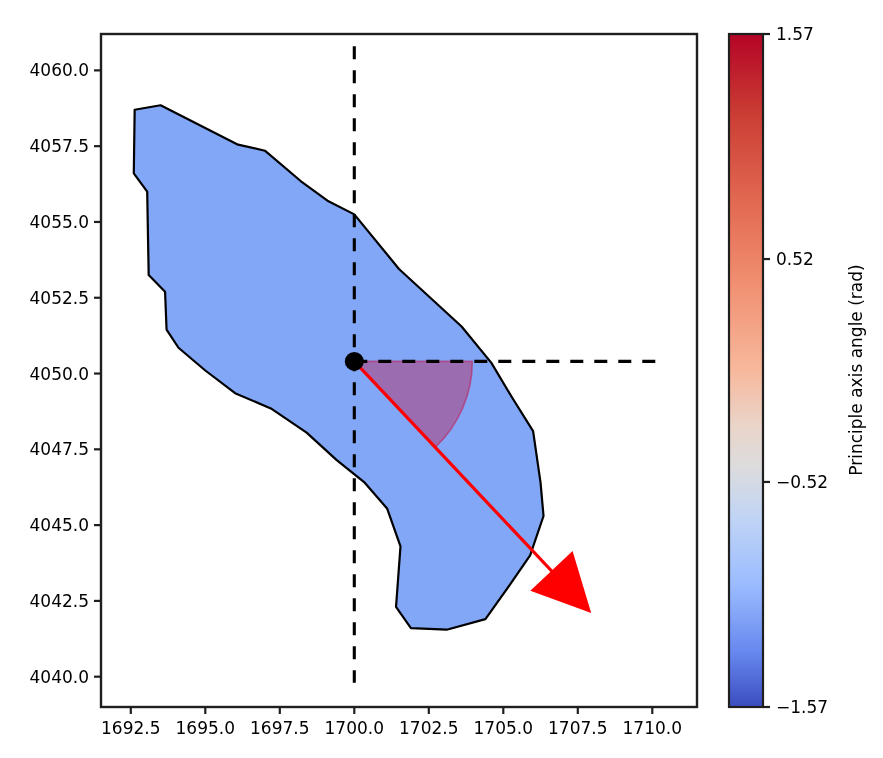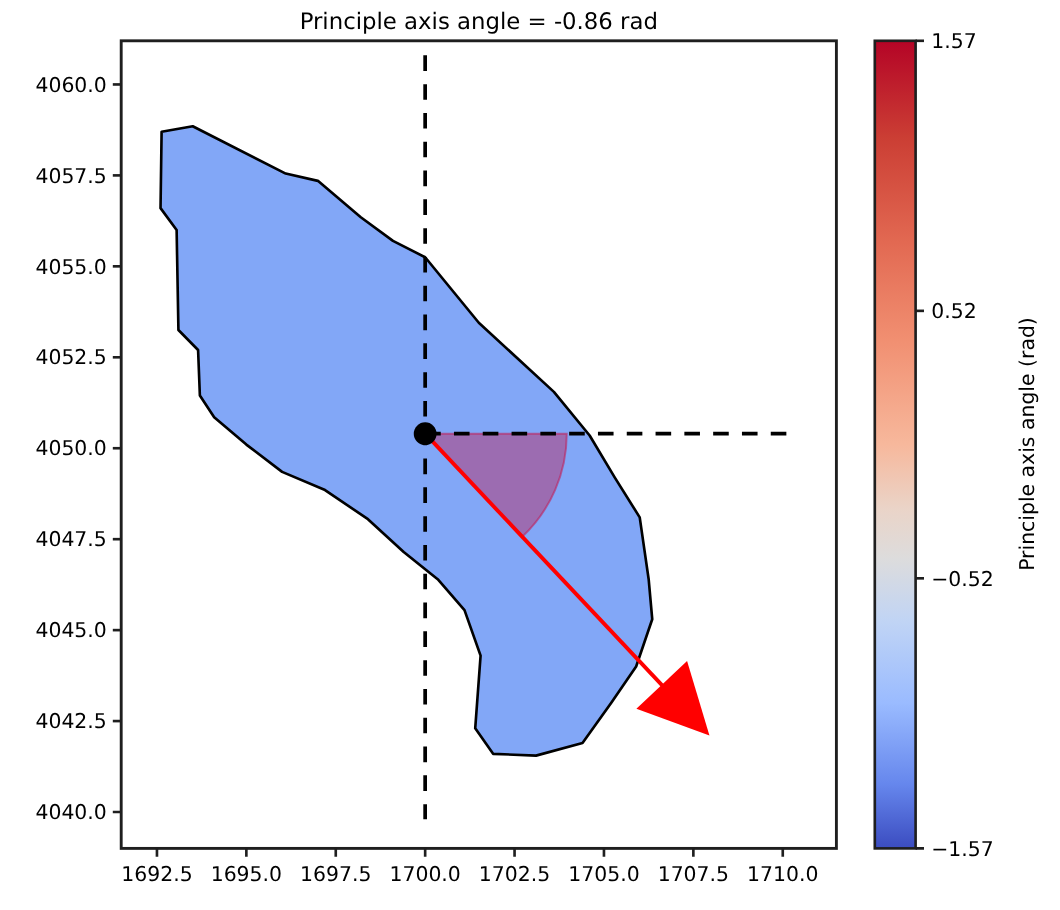--- a/index.html
+++ b/index.html
@@ -53,21 +53,20 @@
   .tick-mark {
     stroke: #1f1f1f;
     stroke-width: 2.2;
   }
 </style>
 </head>
 <body>
 
 <div id="figure">
 
-  <div class="fig-title">Principle axis angle = -0.86 rad</div>
 
   <svg id="plot-svg" width="883" height="758">
     <defs>
       <clipPath id="axesClip">
         <rect x="101" y="34" width="596" height="673"></rect>
       </clipPath>
     </defs>
 
     <rect x="101" y="34" width="596" height="673" fill="#ffffff"></rect>
 

